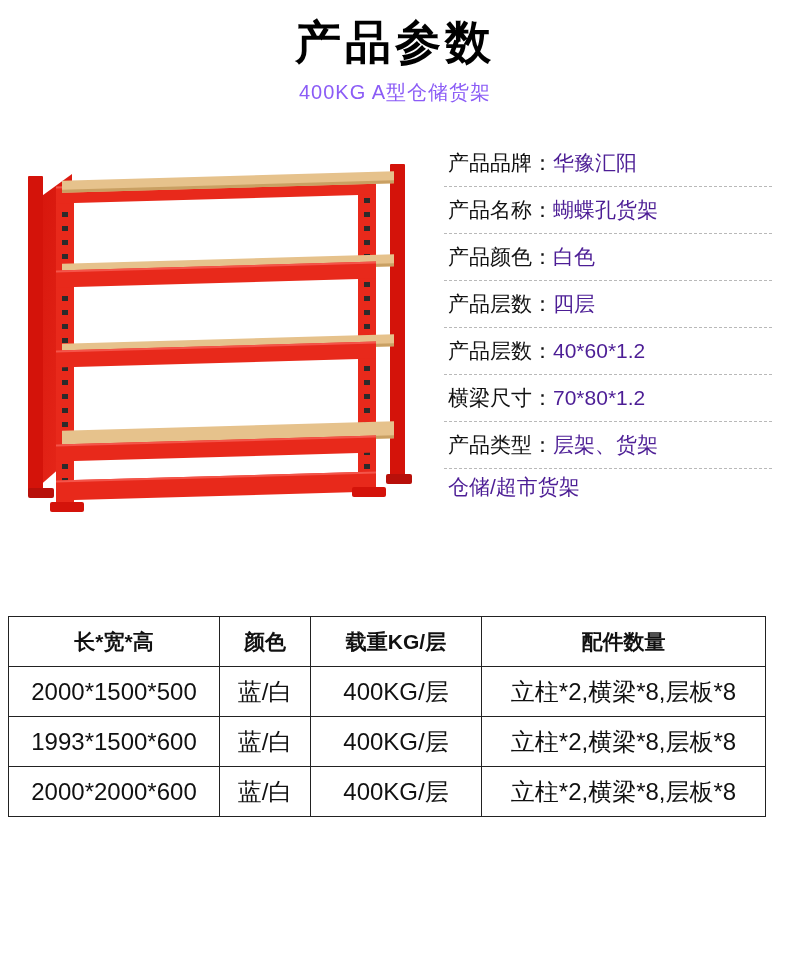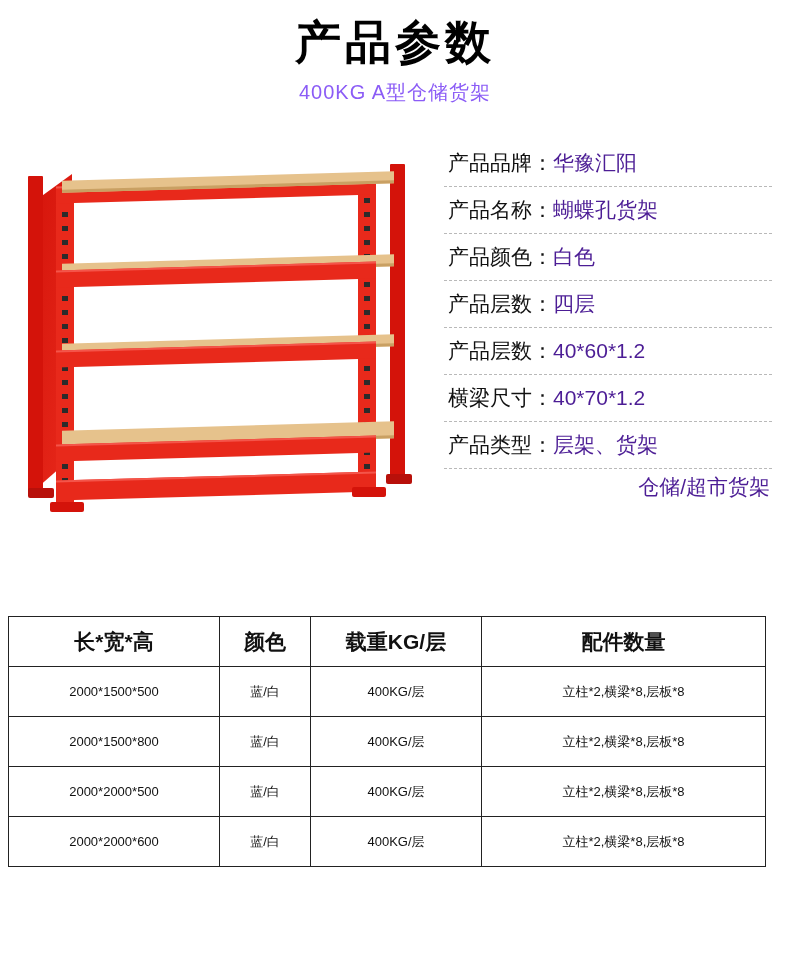--- a/index.html
+++ b/index.html
@@ -111,42 +111,42 @@
     align-items: baseline;
     border-bottom: 1px dashed #b9b9b9;
     padding: 9px 2px 9px 4px;
     font-size: 21px;
     white-space: nowrap;
   }
   .spec-row:last-child { border-bottom: none; }
   .spec-label { color: #111111; }
   .spec-value { color: #4c1d95; }
   .spec-row.cont {
-    justify-content: flex-end;
+    justify-content: flex-start;
     border-bottom: none;
     padding-top: 4px;
   }
 
   
   .table-wrap {
     position: absolute;
     left: 8px;
     top: 616px;
     width: 758px;
   }
   table.spec-table {
     border-collapse: collapse;
     width: 100%;
     table-layout: fixed;
   }
   table.spec-table th,
   table.spec-table td {
     border: 1px solid #222222;
     text-align: center;
-    font-size: 13px;
+    font-size: 24px;
     height: 49px;
     padding: 0 2px;
     color: #111111;
   }
   table.spec-table th {
     font-weight: bold;
     font-size: 21px;
   }
   .col-size  { width: 206px; }
   .col-color { width: 86px; }
@@ -223,21 +223,21 @@
         <span class="spec-value">四层</span>
       </div>
 
       <div class="spec-row">
         <span class="spec-label">产品层数：</span>
         <span class="spec-value">40*60*1.2</span>
       </div>
 
       <div class="spec-row">
         <span class="spec-label">横梁尺寸：</span>
-        <span class="spec-value">40*70*1.2</span>
+        <span class="spec-value">70*80*1.2</span>
       </div>
 
 
       <div class="spec-row">
         <span class="spec-label">产品类型：</span>
         <span class="spec-value">层架、货架</span>
       </div>
 
       <div class="spec-row cont">
         <span class="spec-value">仓储/超市货架</span>
@@ -257,27 +257,21 @@
         </tr>
       </thead>
       <tbody>
         <tr>
           <td>2000*1500*500</td>
           <td>蓝/白</td>
           <td>400KG/层</td>
           <td>立柱*2,横梁*8,层板*8</td>
         </tr>
         <tr>
-          <td>2000*1500*800</td>
-          <td>蓝/白</td>
-          <td>400KG/层</td>
-          <td>立柱*2,横梁*8,层板*8</td>
-        </tr>
-        <tr>
-          <td>2000*2000*500</td>
+          <td>1993*1500*600</td>
           <td>蓝/白</td>
           <td>400KG/层</td>
           <td>立柱*2,横梁*8,层板*8</td>
         </tr>
         <tr>
           <td>2000*2000*600</td>
           <td>蓝/白</td>
           <td>400KG/层</td>
           <td>立柱*2,横梁*8,层板*8</td>
         </tr>

